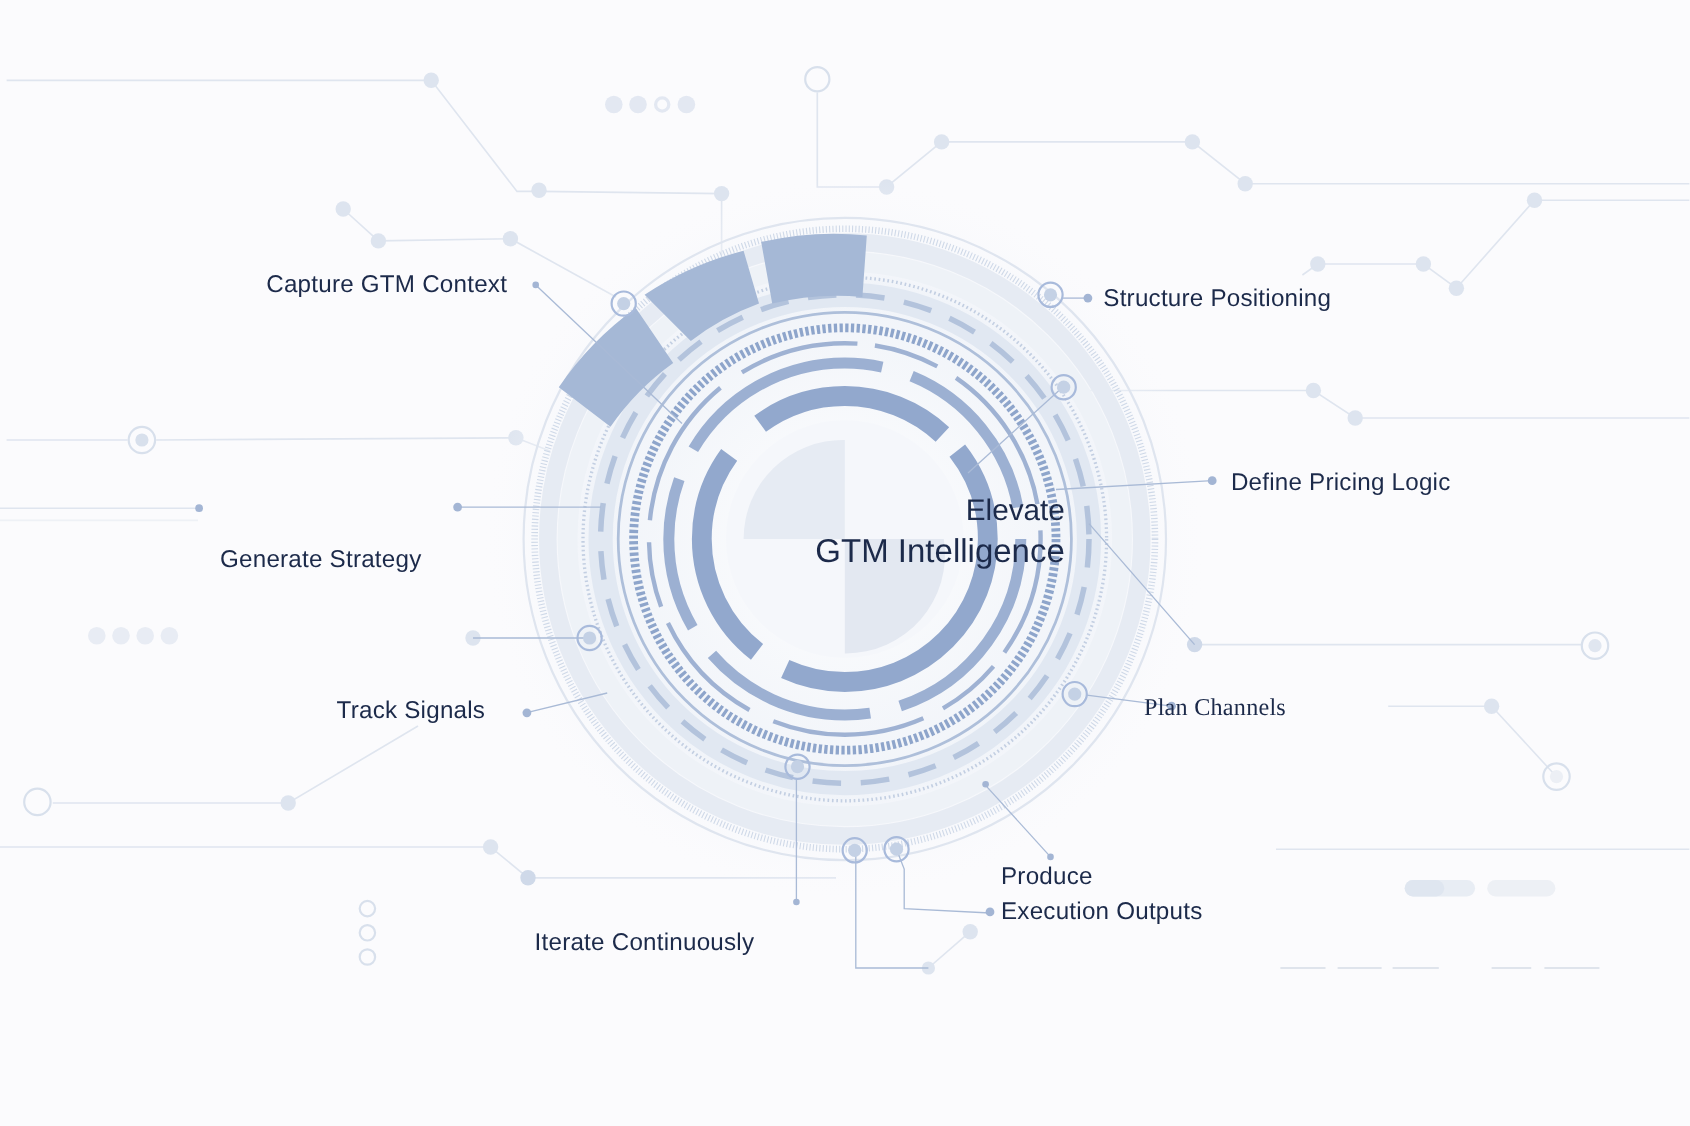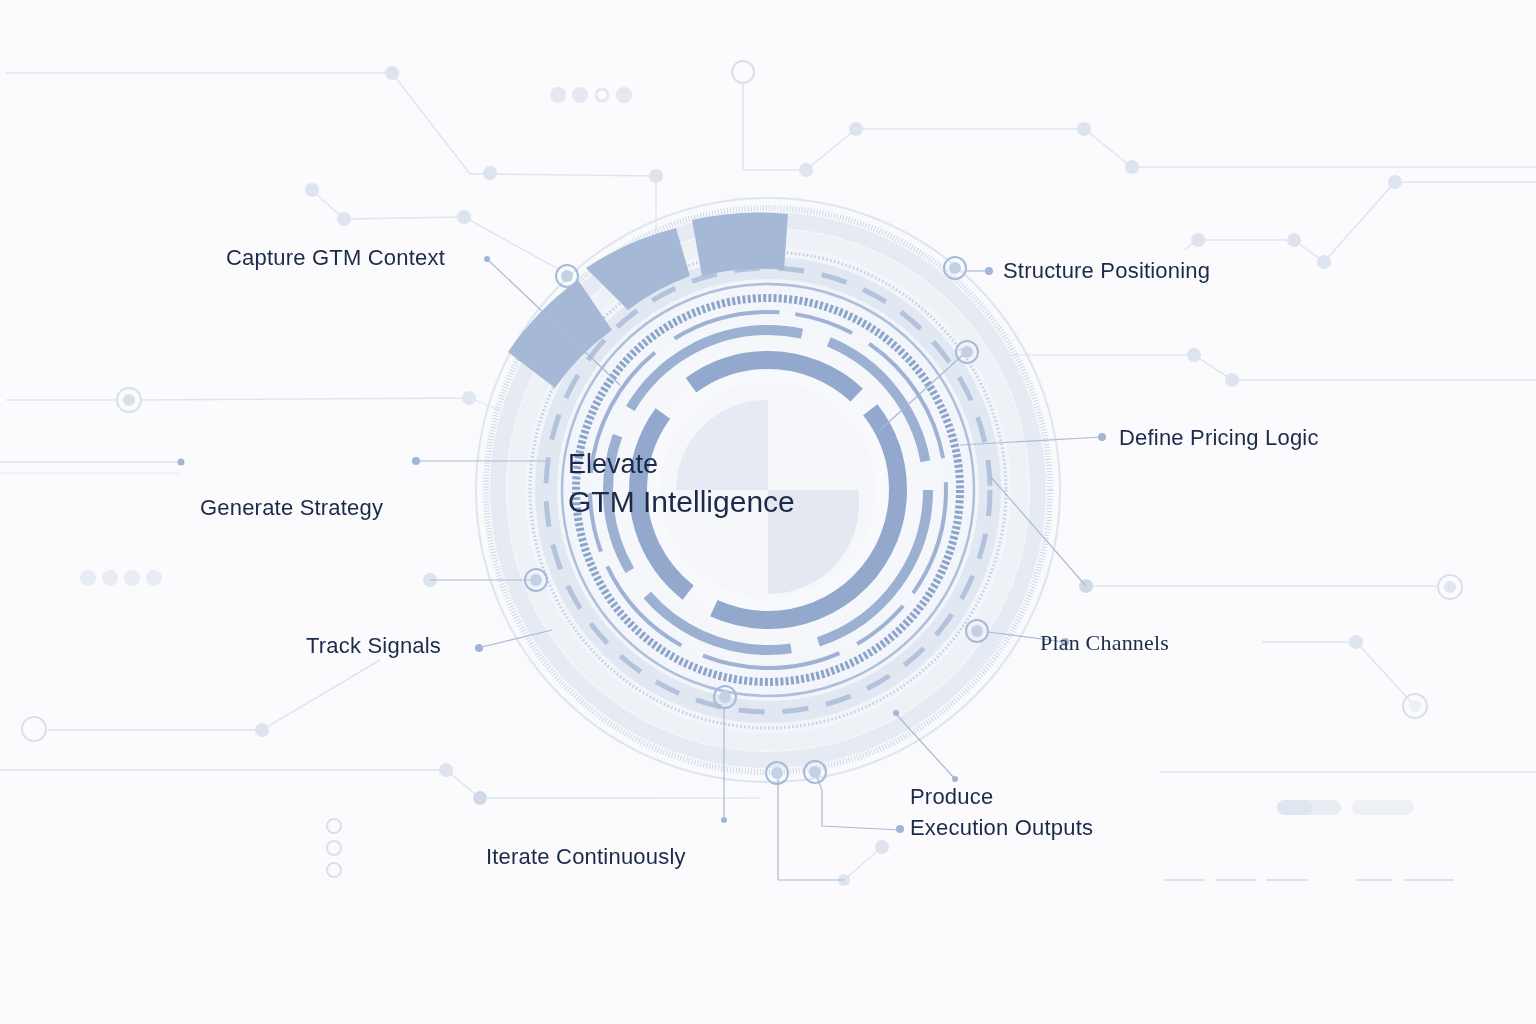--- a/index.html
+++ b/index.html
@@ -1,20 +1,20 @@
 <!DOCTYPE html>
 <html><head>
 <meta charset="utf-8">
 <style>
   html,body{margin:0;padding:0;}
   body{width:1536px;height:1024px;overflow:hidden;background:#fbfbfd;font-family:"Liberation Sans","DejaVu Sans",sans-serif;position:relative;}
   #stage{position:absolute;left:0;top:0;width:1536px;height:1024px;}
   .label{position:absolute;color:#1c2a4a;font-size:22px;letter-spacing:0.2px;white-space:nowrap;line-height:26px;}
   .label.center{}
-  .center-title{position:absolute;left:568px;top:446px;width:400px;text-align:left;color:#1c2a4a;}
+  .center-title{position:absolute;left:568px;top:446px;width:400px;text-align:right;color:#1c2a4a;}
   .center-title .l1{font-size:27px;line-height:36px;display:block;font-weight:500;}
   .center-title .l2{font-size:30px;line-height:40px;display:block;}
 </style>
 </head>
 <body>
 
 <div id="stage">
 <svg width="1536" height="1024" viewBox="0 0 1536 1024" xmlns="http://www.w3.org/2000/svg">
   <defs>
     <radialGradient id="glow" cx="50%" cy="50%" r="50%">
@@ -184,21 +184,21 @@
   </g>
 </svg>
 
 
 <div class="center-title">
   <span class="l1">Elevate</span>
   <span class="l2">GTM Intelligence</span>
 </div>
 
 
-<div class="label" style="left:226px;top:245px;">Capture GTM Context</div>
+<div class="label" style="left:242px;top:245px;">Capture GTM Context</div>
 <div class="label" style="left:1003px;top:258px;">Structure Positioning</div>
 <div class="label" style="left:1119px;top:425px;text-align:center;">Define Pricing Logic</div>
 <div class="label" style="left:1040px;top:630px;font-family:Liberation Serif, serif;">Plan Channels</div>
 <div class="label center" style="left:910px;top:784px;width:235px;">Produce</div>
 <div class="label center" style="left:910px;top:815px;width:235px;">Execution Outputs</div>
 <div class="label" style="left:486px;top:825px;margin-top:19px;">Iterate Continuously</div>
 <div class="label" style="left:306px;top:633px;">Track Signals</div>
 <div class="label" style="left:200px;top:447px;margin-top:48px;">Generate Strategy</div>
 </div>
 

